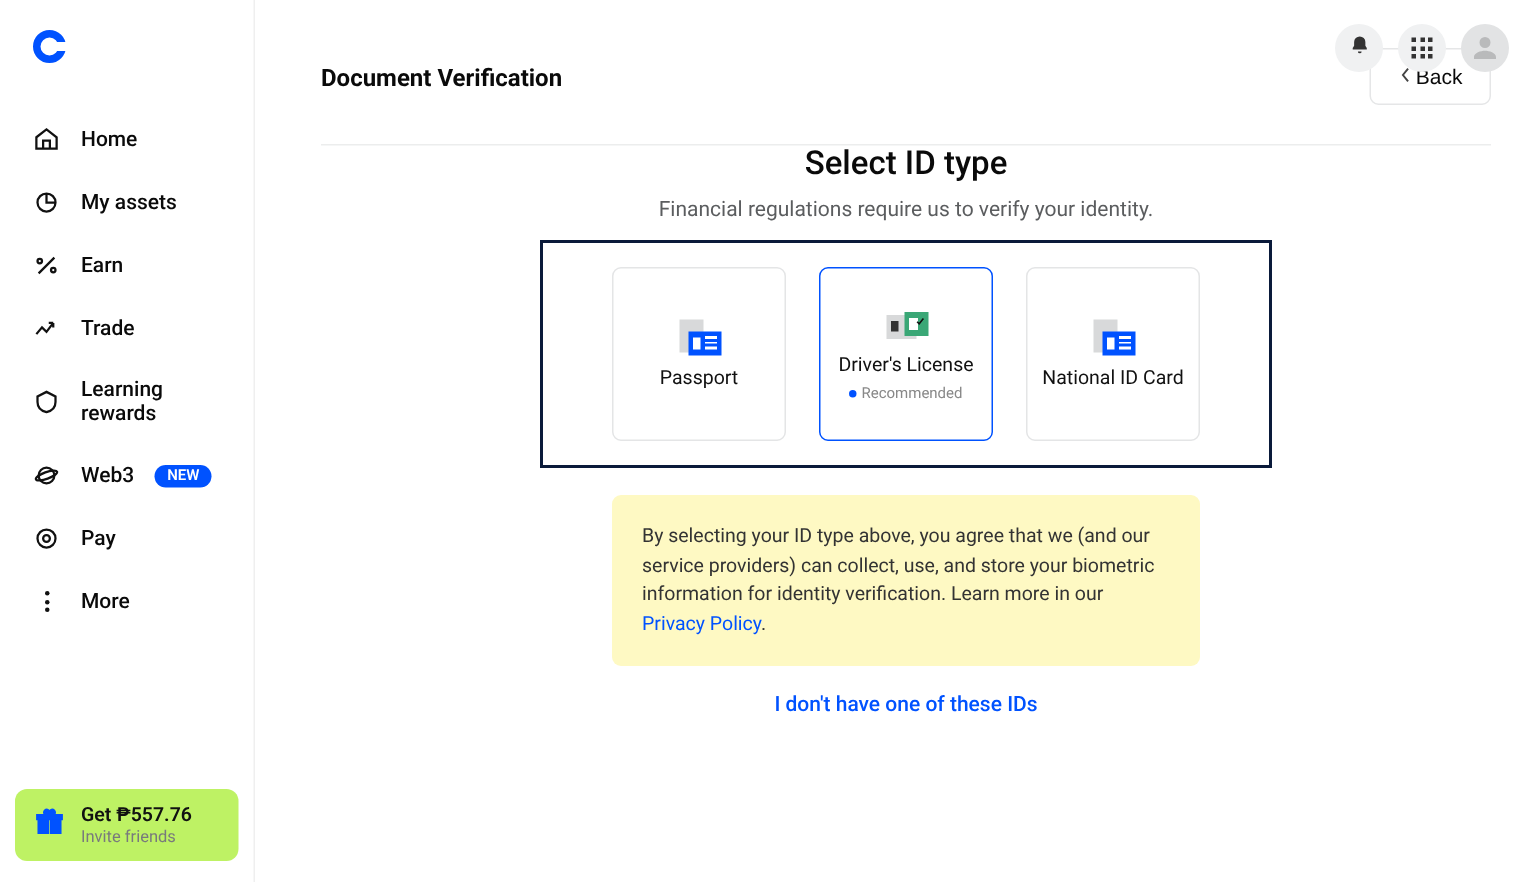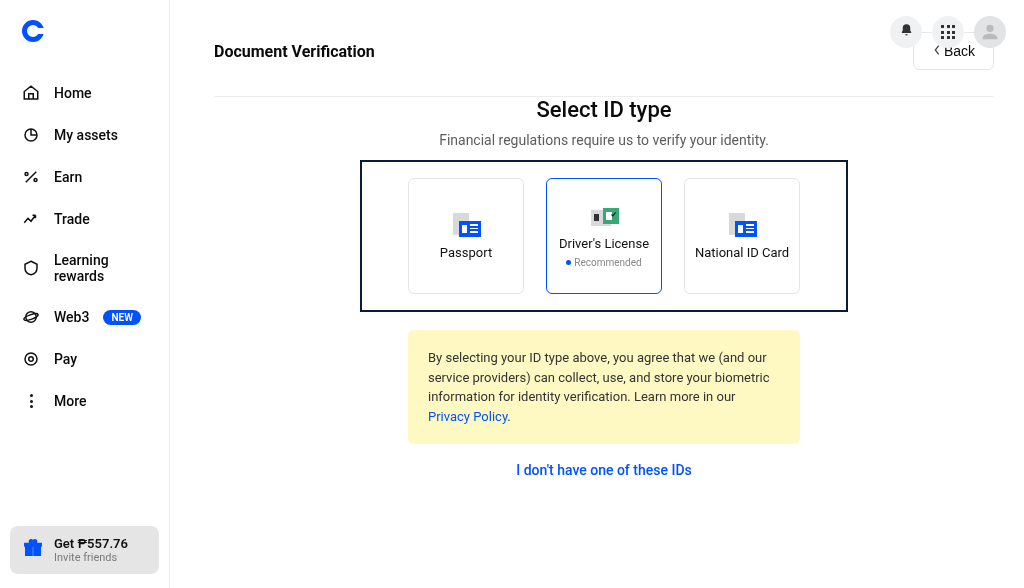--- a/index.html
+++ b/index.html
@@ -101,21 +101,21 @@
       font-size: 10px;
       font-weight: 600;
       padding: 2px 8px;
       border-radius: 9px;
     }
     .invite-card {
       position: absolute;
       bottom: 14px;
       left: 10px;
       right: 10px;
-      background: #e5e5e5;
+      background: #bef264;
       border-radius: 8px;
       padding: 10px 12px;
       display: flex;
       align-items: center;
       gap: 10px;
       cursor: pointer;
     }
     .invite-card .gift-icon svg { width: 22px; height: 22px; }
     .invite-card .txt-main { font-size: 13px; font-weight: 600; color: #111; }
     .invite-card .txt-sub { font-size: 11px; color: #787a7c; }

